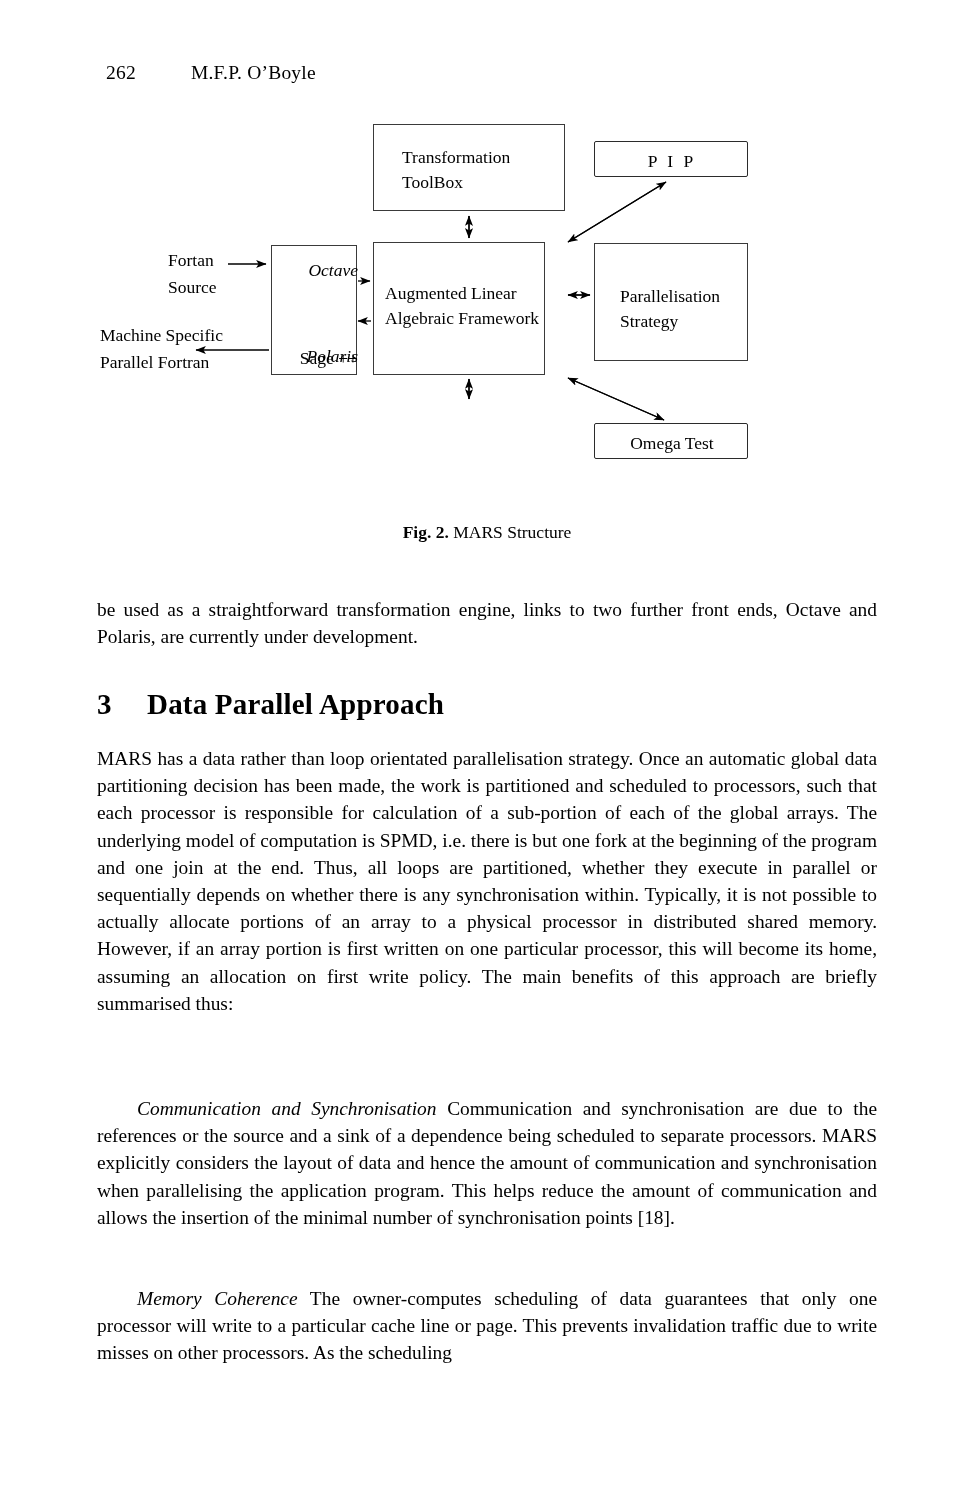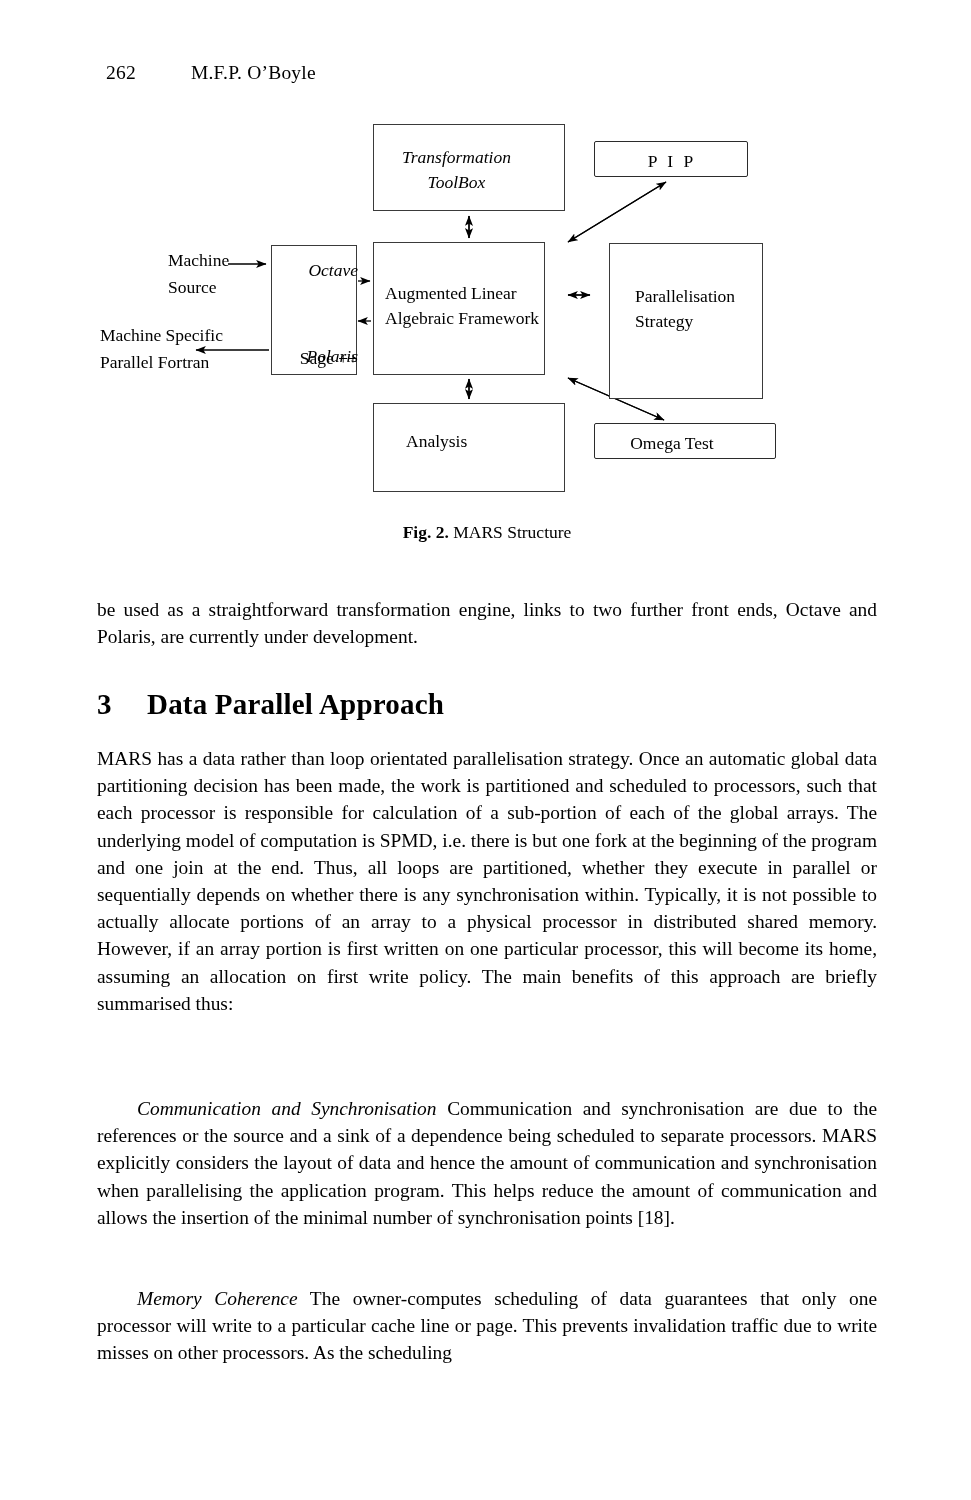--- a/index.html
+++ b/index.html
@@ -44,48 +44,48 @@
   .fbox.rounded { border-radius: 2px; border-color: #2b2b2b; }
   .fbox .txt {
     position: absolute;
     font-size: 17.5px;
     line-height: 1.45;
     white-space: pre-line;
   }
 
   
   #box-transformation { left: 373px; top: 124px; width: 192px; height: 87px; }
-  #box-transformation .txt { left: 28px; top: 20px; text-align: center; font-style: italic; }
+  #box-transformation .txt { left: 28px; top: 20px; text-align: left; }
 
   #box-pip { left: 594px; top: 141px; width: 154px; height: 36px; }
   #box-pip .txt { left: 0; top: 7px; width: 154px; text-align: center; letter-spacing: 3px; }
 
   #box-frontends { left: 271px; top: 245px; width: 86px; height: 130px; }
   #box-frontends .fe {
     position: absolute;
     left: 0; width: 86px;
     text-align: right;
     padding-left: 8px;
     box-sizing: border-box;
     font-size: 17.5px;
   }
   #fe-octave  { top: 14px; font-style: italic; }
   #fe-sage    { top: 56px; margin-top: 46px; }
   #fe-polaris { top: 100px; font-style: italic; }
 
   #box-alaf { left: 373px; top: 242px; width: 172px; height: 133px; }
   #box-alaf .txt { left: 11px; top: 38px; }
 
-  #box-parallelisation { left: 594px; top: 243px; width: 154px; height: 156px; margin-left: 15px; }
+  #box-parallelisation { left: 594px; top: 243px; width: 154px; height: 118px; }
   #box-parallelisation .txt { left: 25px; top: 40px; }
 
   #box-analysis { left: 373px; top: 403px; width: 192px; height: 89px; }
   #box-analysis .txt { left: 32px; top: 25px; }
 
-  #box-omega { left: 594px; top: 423px; width: 182px; height: 36px; text-decoration: underline; }
+  #box-omega { left: 594px; top: 423px; width: 154px; height: 36px; text-decoration: underline; }
   #box-omega .txt { left: 0; top: 7px; width: 154px; text-align: center; }
 
   
   .flabel {
     position: absolute;
     font-size: 17.5px;
     line-height: 1.55;
     white-space: pre-line;
   }
   #label-fortran-source { left: 168px; top: 247px; text-align: left; }
@@ -173,21 +173,21 @@
       <line x1="590" y1="295" x2="568" y2="295" marker-end="url(#ah)"></line>
 
       <line x1="568" y1="242" x2="666" y2="182" marker-end="url(#ah)"></line>
       <line x1="666" y1="182" x2="568" y2="242" marker-end="url(#ah)"></line>
 
       <line x1="568" y1="378" x2="664" y2="420" marker-end="url(#ah)"></line>
       <line x1="664" y1="420" x2="568" y2="378" marker-end="url(#ah)"></line>
     </g>
   </svg>
 
-  <div class="flabel" id="label-fortran-source">Machine
+  <div class="flabel" id="label-fortran-source">Fortan
 Source</div>
   <div class="flabel" id="label-machine-parallel">Machine Specific
 Parallel Fortran</div>
 
   <div class="fbox" id="box-transformation">
     <div class="txt">Transformation
 ToolBox</div>
   </div>
 
   <div class="fbox rounded" id="box-pip">
@@ -203,23 +203,20 @@
   <div class="fbox" id="box-alaf">
     <div class="txt">Augmented Linear
 Algebraic Framework</div>
   </div>
 
   <div class="fbox" id="box-parallelisation">
     <div class="txt">Parallelisation
 Strategy</div>
   </div>
 
-  <div class="fbox" id="box-analysis">
-    <div class="txt">Analysis</div>
-  </div>
 
   <div class="fbox rounded" id="box-omega">
     <div class="txt">Omega Test</div>
   </div>
 </div>
 
 <div id="fig-caption">
   <span class="cap-label">Fig. 2.</span>
   <span>MARS Structure</span>
 </div>

